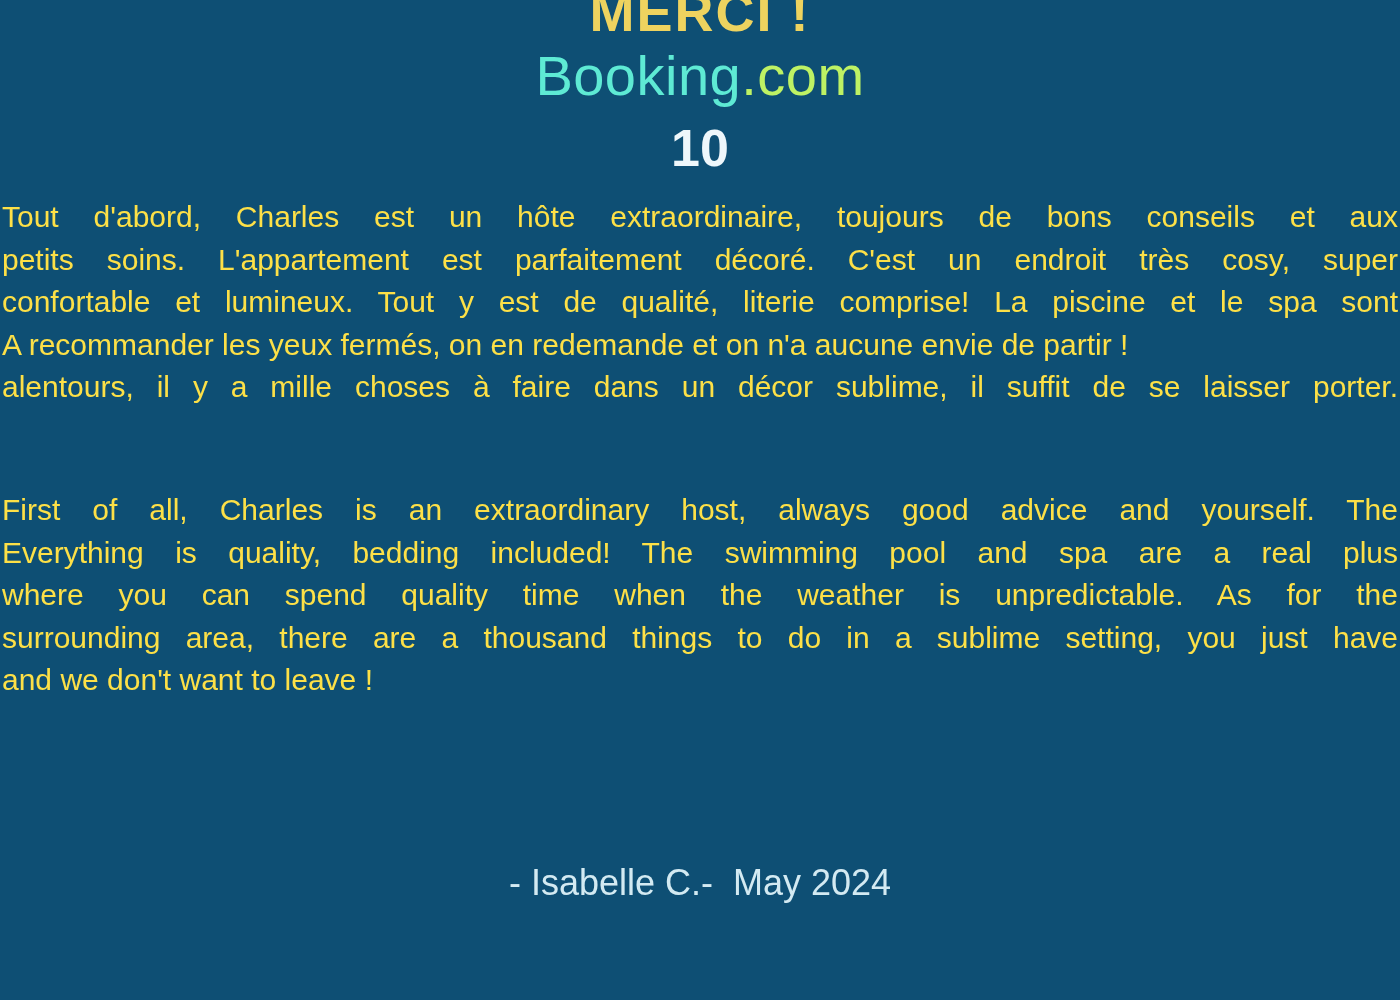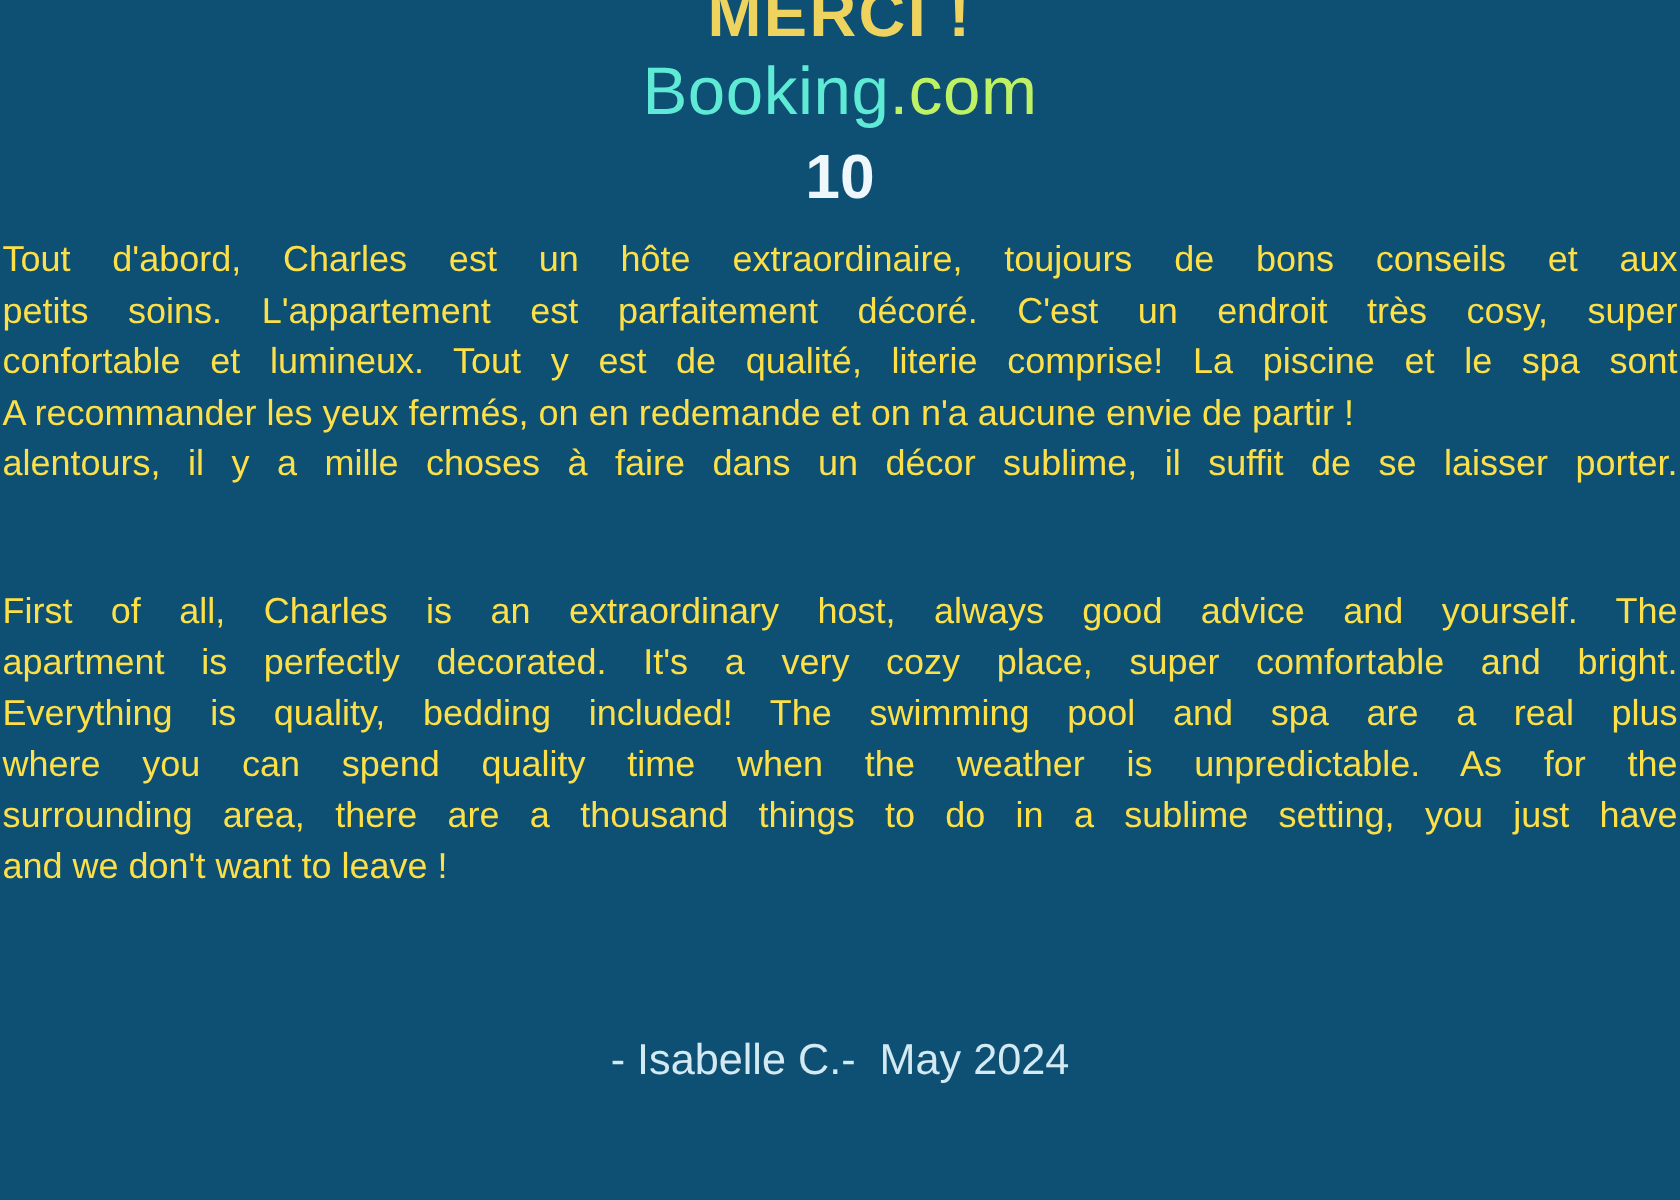--- a/index.html
+++ b/index.html
@@ -96,20 +96,19 @@
 <div class="review-paragraph review-paragraph-fr">
     <div class="review-line">Tout d'abord, Charles est un hôte extraordinaire, toujours de bons conseils et aux</div>
     <div class="review-line">petits soins. L'appartement est parfaitement décoré. C'est un endroit très cosy, super</div>
     <div class="review-line">confortable et lumineux. Tout y est de qualité, literie comprise! La piscine et le spa sont</div>
     <div class="review-line last">A recommander les yeux fermés, on en redemande et on n'a aucune envie de partir !</div>
     <div class="review-line">alentours, il y a mille choses à faire dans un décor sublime, il suffit de se laisser porter.</div>
   </div>
 
 <div class="review-paragraph review-paragraph-en">
     <div class="review-line">First of all, Charles is an extraordinary host, always good advice and yourself. The</div>
-    <div class="review-line">apartment is perfectly decorated. It's a very cozy place, super comfortable and bright.</div>
     <div class="review-line">Everything is quality, bedding included! The swimming pool and spa are a real plus</div>
     <div class="review-line">where you can spend quality time when the weather is unpredictable. As for the</div>
     <div class="review-line">surrounding area, there are a thousand things to do in a sublime setting, you just have</div>
     <div class="review-line last">and we don't want to leave !</div>
   </div>
 
 <div class="review-attribution">- Isabelle C.-  May 2024</div>
 
 </body></html>

